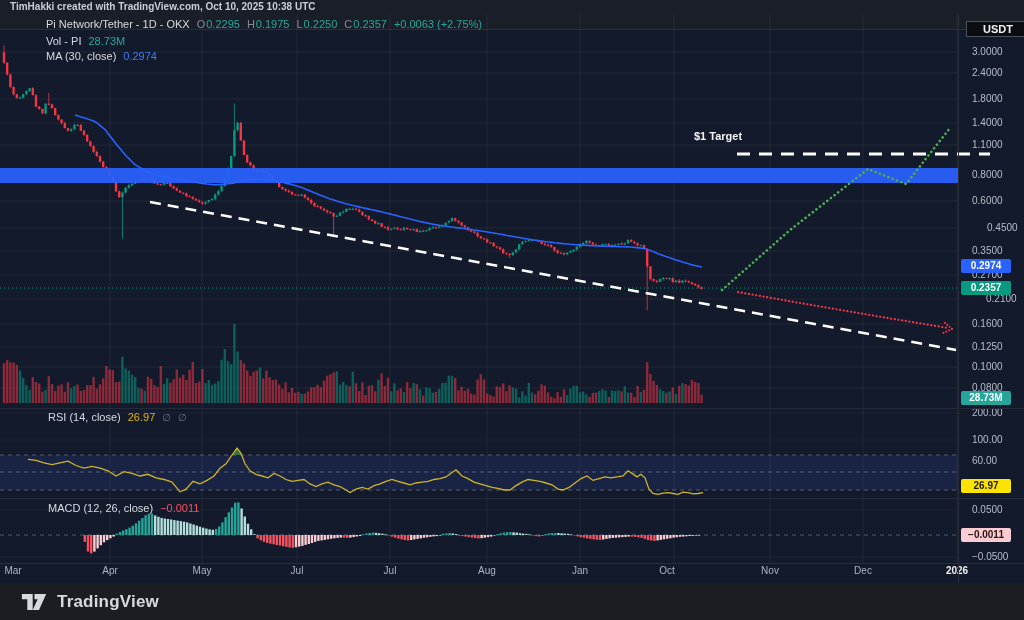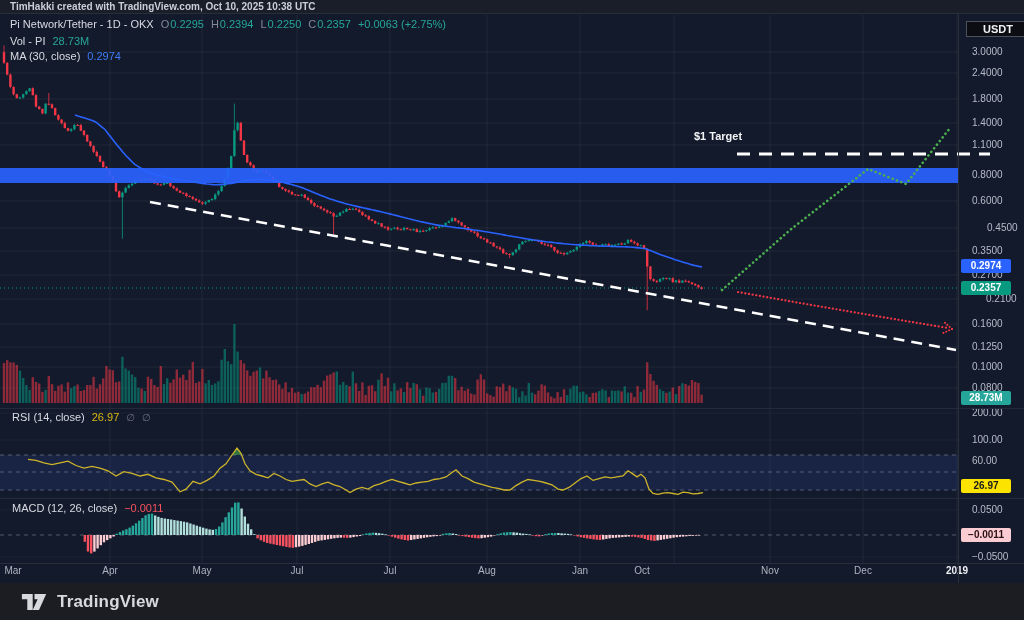--- a/index.html
+++ b/index.html
@@ -1,22 +1,22 @@
 <!DOCTYPE html>
 <html><head>
 <meta charset="utf-8">
 <style>
   html,body{margin:0;padding:0;background:#0d0f14;}
   .stage{position:relative;width:1024px;height:620px;overflow:hidden;background:#131a2b;
          font-family:"Liberation Sans",sans-serif;-webkit-font-smoothing:antialiased;}
-  .hdr{position:absolute;left:0;top:0;width:1024px;height:14px;background:#1a1e29;
+  .hdr{position:absolute;left:0;top:0;width:1024px;height:30px;background:#1a1e29;
        border-bottom:1px solid #2a2e39;color:#c9ced9;font-size:10px;font-weight:600;
        line-height:14px;padding-left:10px;box-sizing:border-box;}
   svg#plot{position:absolute;left:0;top:0;pointer-events:none;}
-  .legend{position:absolute;display:flex;align-items:center;gap:7px;font-size:11px;color:#d8dbe3;white-space:nowrap;}
+  .legend{position:absolute;display:flex;align-items:center;gap:7px;font-size:11px;color:#d8dbe3;white-space:nowrap;margin-left:36px;}
   .legend .k{color:#868a97;}
   .teal{color:#26a69a;font-weight:400;}
   .blue{color:#3f7bf5;font-weight:400;}
   .yellow{color:#d9b712;font-weight:400;}
   .pink{color:#f7525f;font-weight:400;}
   .ghost{color:#6b7080;font-size:10px;}
   .kv{display:flex;gap:1px;}
   .target-label{position:absolute;left:694px;top:130px;color:#f2f3f5;font-size:11px;font-weight:600;}
   .usdt{position:absolute;left:966px;top:21px;background:#0b0d12;border:1px solid #4d515c;
         border-radius:0;color:#f0f1f3;font-size:11px;font-weight:700;padding:1px 16px;}
@@ -952,21 +952,21 @@
     </svg>
 
   <div class="legend" style="left:10px;top:18px;">
     <span>Pi Network/Tether - 1D - OKX</span>
     <span class="kv">
         <span class="k">O</span>
         <span class="teal">0.2295</span>
       </span>
     <span class="kv">
         <span class="k">H</span>
-        <span class="teal">0.2394</span>
+        <span class="teal">0.1975</span>
       </span>
     <span class="kv">
         <span class="k">L</span>
         <span class="teal">0.2250</span>
       </span>
     <span class="kv">
         <span class="k">C</span>
         <span class="teal">0.2357</span>
       </span>
     <span class="teal">+0.0063 (+2.75%)</span>
@@ -1024,24 +1024,24 @@
       <div class="badge" style="top: 528px; background: rgb(251, 205, 210); color: rgb(42, 16, 19);">−0.0011</div>
     </div>
   <div id="xaxis">
       <div class="mlab" style="left: 13px;">Mar</div>
       <div class="mlab" style="left: 110px;">Apr</div>
       <div class="mlab" style="left: 202px;">May</div>
       <div class="mlab" style="left: 297px;">Jul</div>
       <div class="mlab" style="left: 390px;">Jul</div>
       <div class="mlab" style="left: 487px;">Aug</div>
       <div class="mlab" style="left: 580px;">Jan</div>
-      <div class="mlab" style="left: 642px;">Oct</div>
+      <div class="mlab" style="left: 667px;">Oct</div>
       <div class="mlab" style="left: 770px;">Nov</div>
       <div class="mlab" style="left: 863px;">Dec</div>
-      <div class="mlab bold" style="left: 957px;">2019</div>
+      <div class="mlab bold" style="left: 957px;">2026</div>
     </div>
 
   <div class="vline"></div>
   <div class="sep" style="top:408px;"></div>
   <div class="sep" style="top:498px;"></div>
   <div class="sep strong" style="top:563px;"></div>
 
   <div class="ftr">
     <svg width="27" height="20" viewBox="0 0 30 20">
       <path d="M1 1h12v18H7V7H1z" fill="#d7d9dd"></path>

